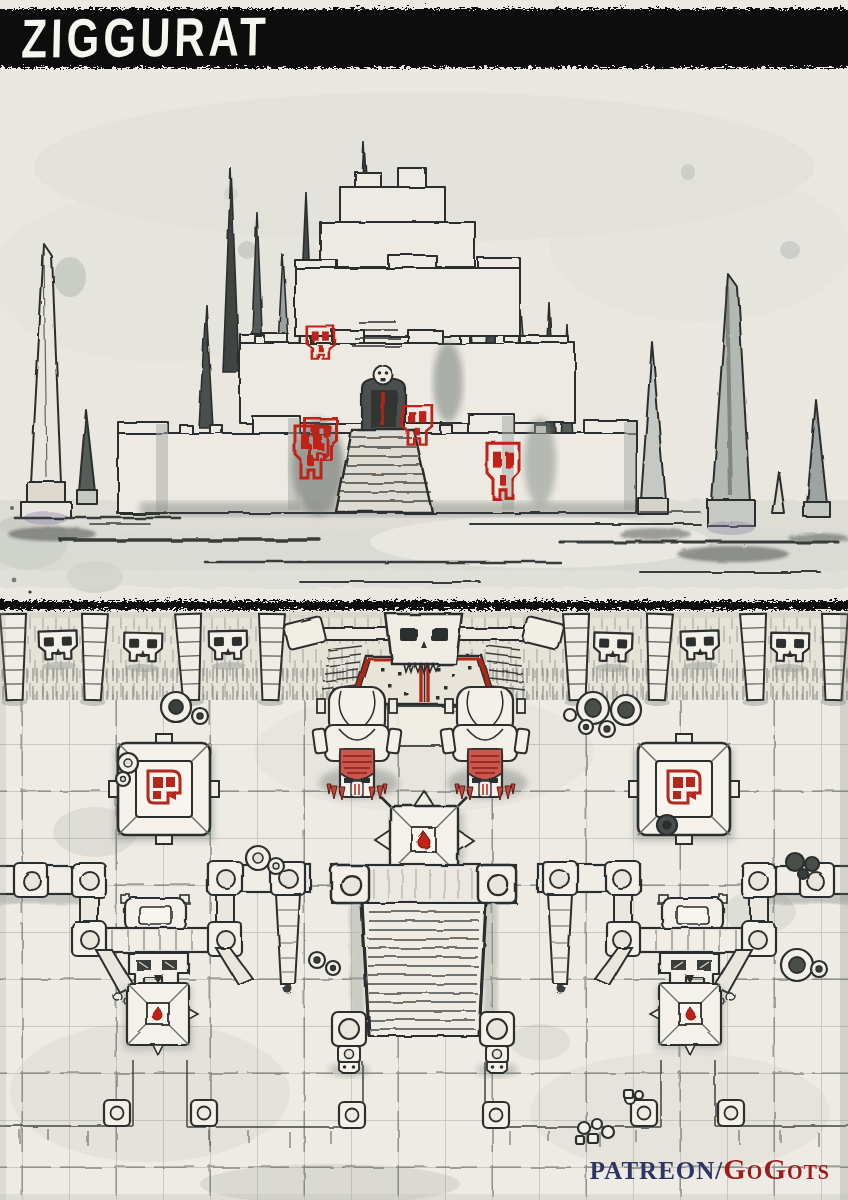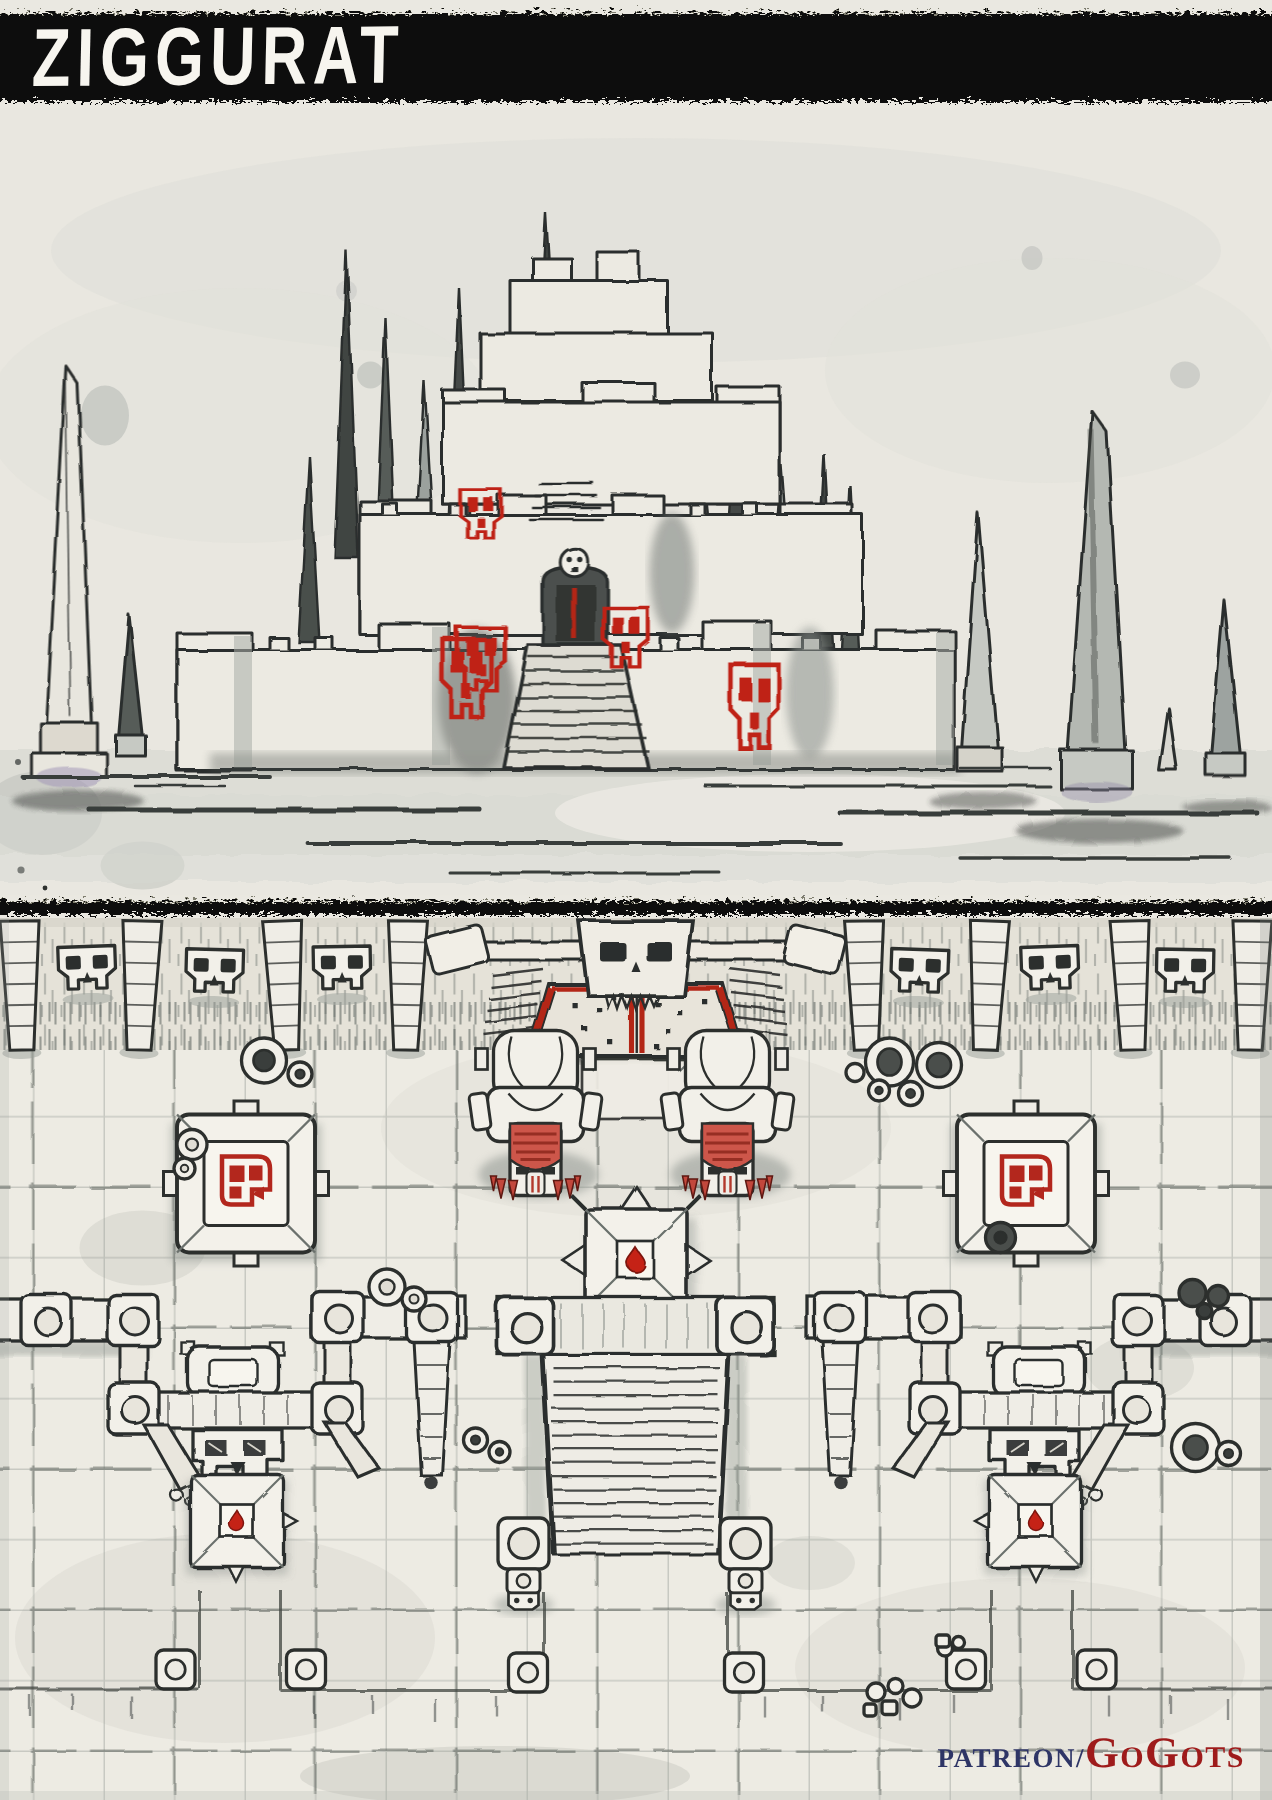--- a/index.html
+++ b/index.html
@@ -8,21 +8,21 @@
   .titlebar{position:absolute;left:0;top:0;width:848px;height:72px;}
   .titlebar svg{position:absolute;left:0;top:0;}
   .title{position:absolute;left:22px;top:8px;color:#f7f5ef;font-weight:800;font-size:42px;
          letter-spacing:4px;transform:scaleY(1.30) skewX(-2deg) rotate(-0.4deg);
          transform-origin:left top;font-family:"Liberation Sans",sans-serif;}
   .illus{position:absolute;left:0;top:72px;}
   .divider{position:absolute;left:0;top:597px;}
   .map{position:absolute;left:0;top:612px;}
   .credit{position:absolute;right:18px;top:1153px;font-family:"Liberation Serif",serif;
           font-weight:700;white-space:nowrap;}
-  .credit .site{color:#2e3566;font-size:18px;letter-spacing:1px;}
+  .credit .site{color:#2e3566;font-size:25px;letter-spacing:1px;}
   .credit .author{color:#9e1b1b;font-size:29px;font-variant:small-caps;letter-spacing:1px;text-align:right;}
 </style>
 </head>
 <body>
 
 <div class="page">
 
   <div class="titlebar">
     <svg width="848" height="72">
       <defs>

